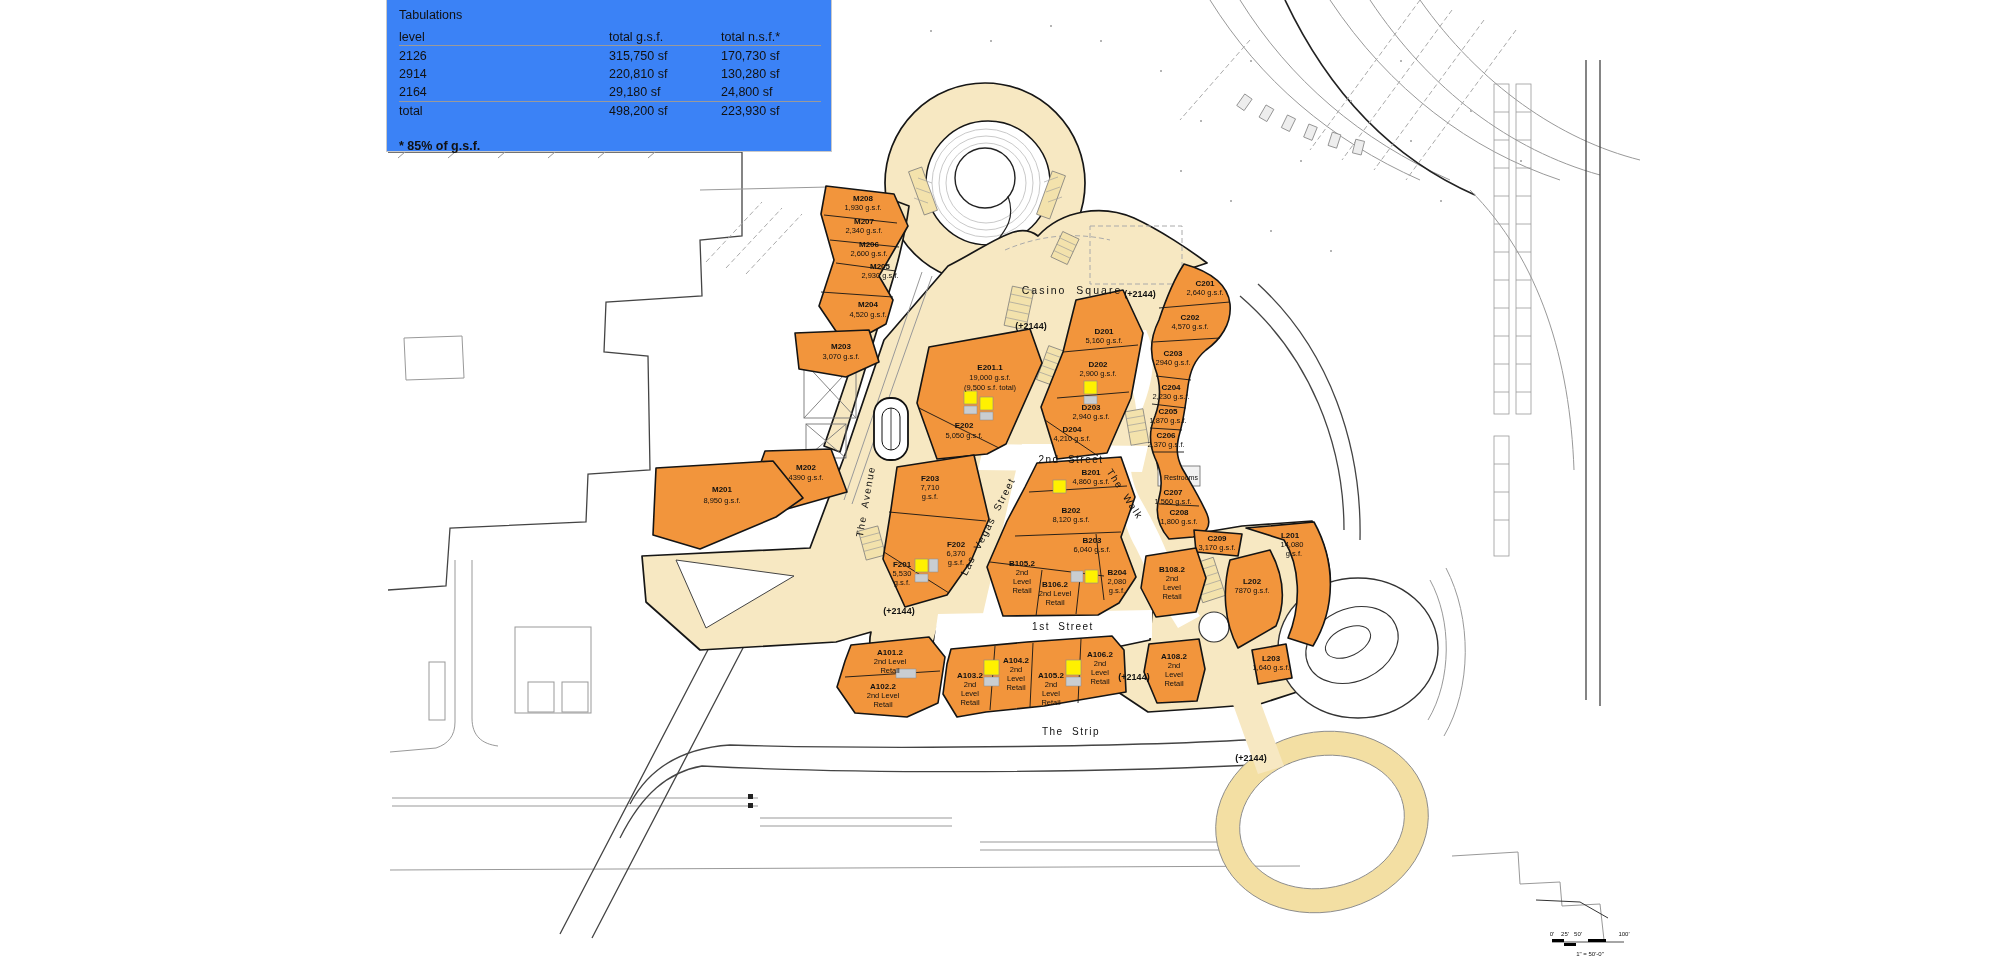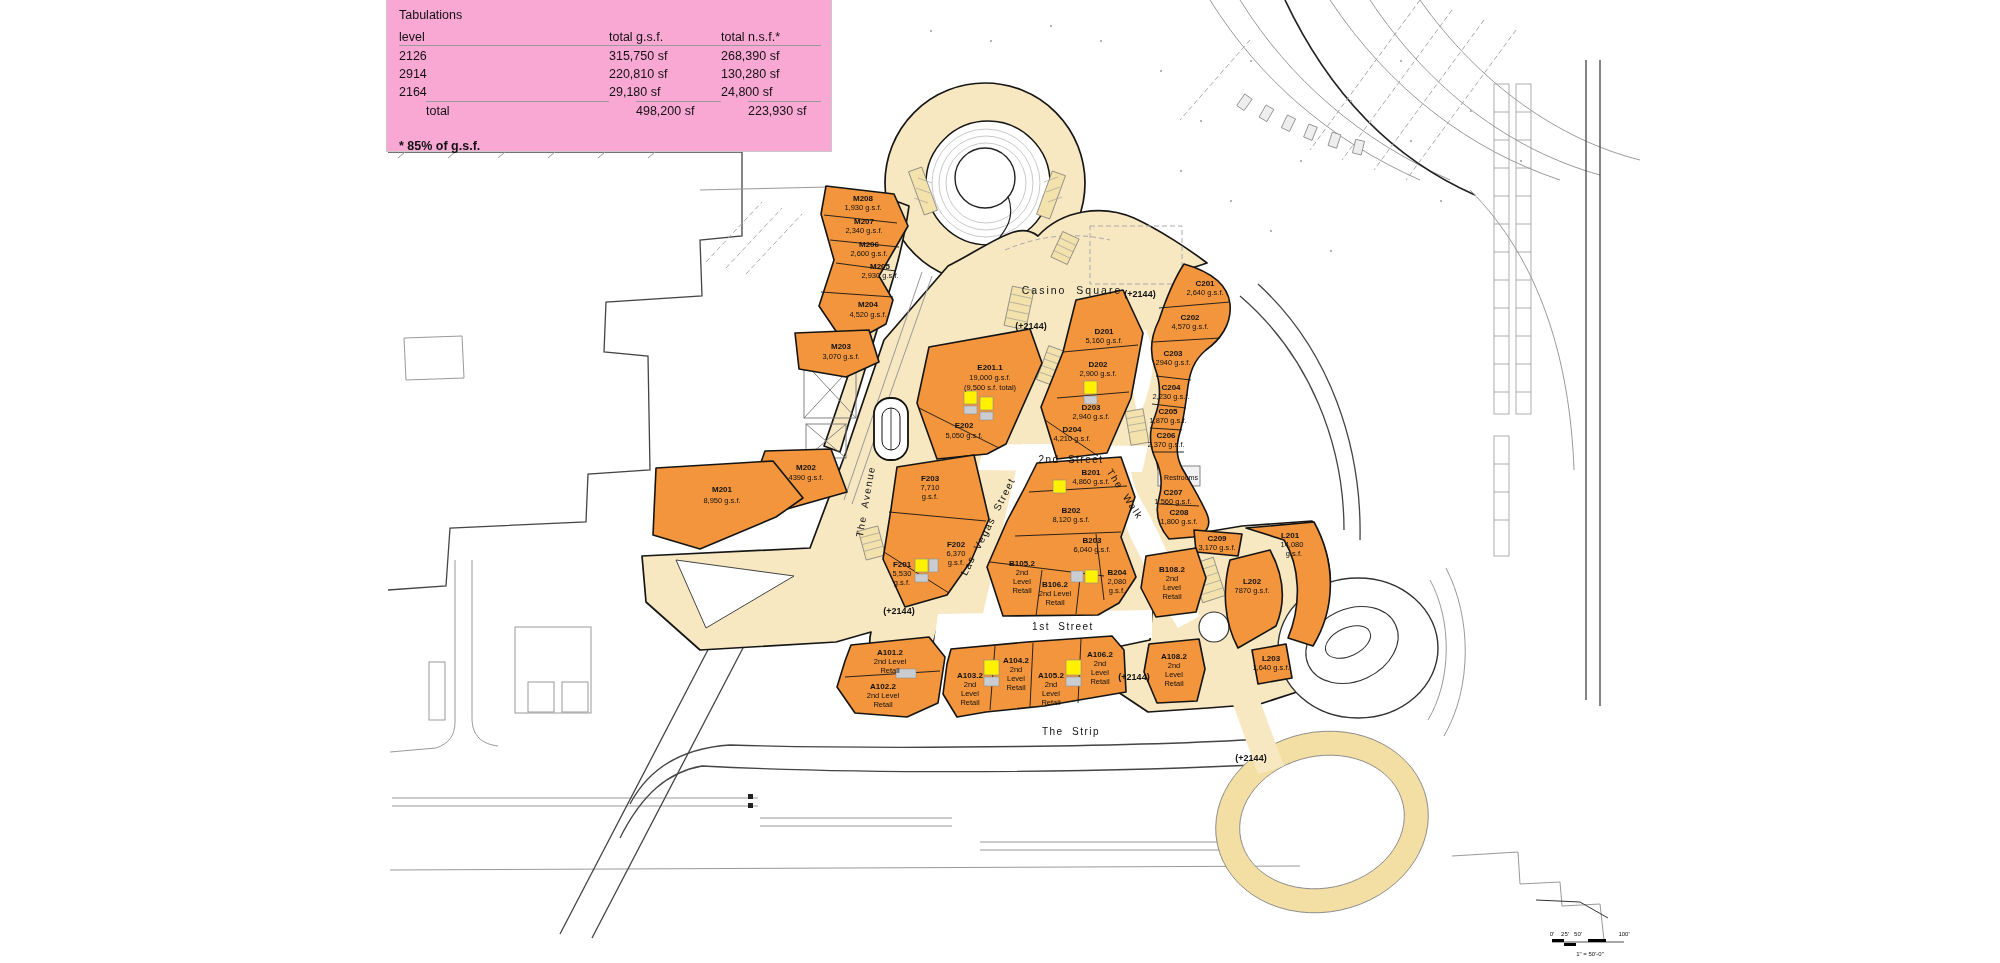--- a/index.html
+++ b/index.html
@@ -1,27 +1,27 @@
 <!DOCTYPE html>
 <html><head>
 <meta charset="utf-8">
 <style>
   html,body{margin:0;padding:0;background:#fff;}
   #stage{position:relative;width:2000px;height:963px;background:#fff;overflow:hidden;
          font-family:"Liberation Sans",sans-serif;}
   #plan{position:absolute;left:0;top:0;}
   
-  .tab-box{position:absolute;left:386px;top:0;width:446px;height:152px;background:#f9a8d4;
+  .tab-box{position:absolute;left:386px;top:0;width:446px;height:152px;background:#3b82f6;
            border:1px solid #c9c9c9;border-top:none;box-sizing:border-box;
            padding:6px 12px 0 12px;font-size:12.5px;color:#111;z-index:5;}
   .tab-title{margin:2px 0 6px 0;}
   .tab-grid{display:grid;grid-template-columns:210px 112px 100px;row-gap:1px;}
   .tab-grid .c{padding:1.5px 0;}
   .tab-grid .hd{border-bottom:1px solid #9a9a9a;}
-  .tab-grid .tp{border-top:1px solid #9a9a9a;margin-left:27px;}
+  .tab-grid .tp{border-top:1px solid #9a9a9a;}
   .b{font-weight:normal;}
   .tab-foot{margin-top:20px;font-weight:bold;}
   
   text{fill:#111;}
   .bl{font:700 8px "Liberation Sans",sans-serif;text-anchor:middle;}
   .ba{font:400 7.5px "Liberation Sans",sans-serif;text-anchor:middle;}
   .st{font:400 10px "Liberation Sans",sans-serif;text-anchor:middle;letter-spacing:1.5px;word-spacing:4px;}
   .cs{font:400 10.5px "Liberation Sans",sans-serif;text-anchor:middle;letter-spacing:2px;word-spacing:5px;}
   .mk{font:700 9px "Liberation Sans",sans-serif;text-anchor:middle;}
   .tiny{font:400 7px "Liberation Sans",sans-serif;text-anchor:middle;}
@@ -423,21 +423,21 @@
 
 <div class="tab-box">
   <div class="tab-title">Tabulations</div>
   <div class="tab-grid">
     <div class="c hd">level</div>
     <div class="c hd">total g.s.f.</div>
     <div class="c hd b">total n.s.f.*</div>
 
     <div class="c">2126</div>
     <div class="c">315,750 sf</div>
-    <div class="c b">268,390 sf</div>
+    <div class="c b">170,730 sf</div>
 
     <div class="c">2914</div>
     <div class="c">220,810 sf</div>
     <div class="c b">130,280 sf</div>
 
     <div class="c">2164</div>
     <div class="c">29,180 sf</div>
     <div class="c b">24,800 sf</div>
 
     <div class="c tp">total</div>

